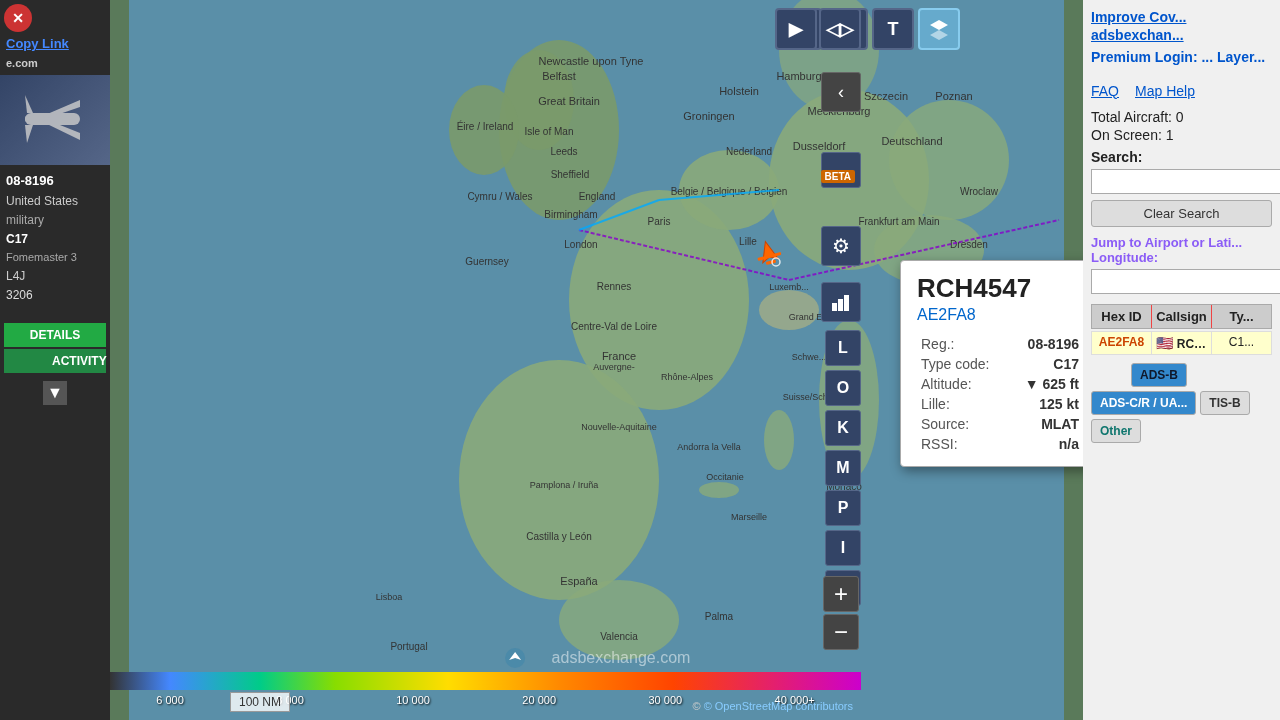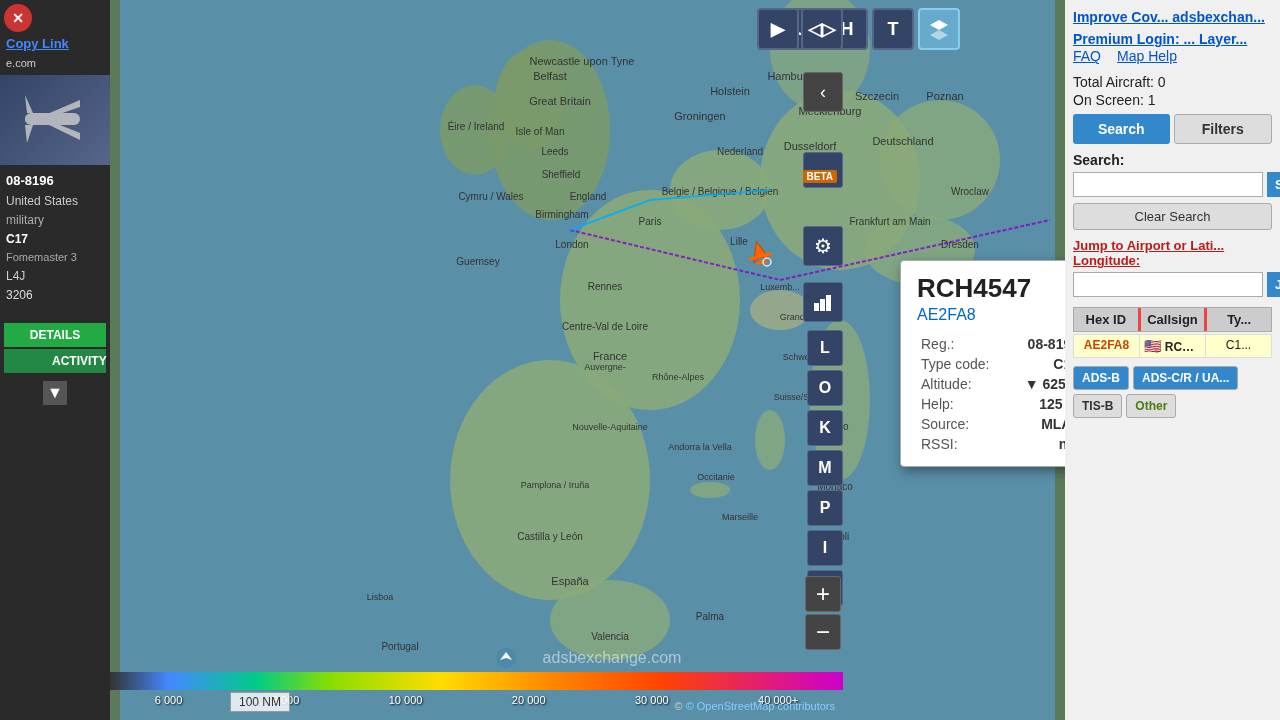--- a/index.html
+++ b/index.html
@@ -42,20 +42,21 @@
       font-size: 13px;
       font-weight: bold;
       text-decoration: underline;
       cursor: pointer;
     }
 
     .link-url {
       padding: 2px 6px;
       color: #cccccc;
       font-size: 11px;
+      font-weight: bold;
     }
 
     .aircraft-thumb {
       width: 100%;
       height: 90px;
       background: linear-gradient(135deg, #334466 0%, #445577 50%, #556688 100%);
       display: flex;
       align-items: center;
       justify-content: center;
       overflow: hidden;
@@ -302,21 +303,21 @@
       color: rgba(255,255,255,0.5);
       font-size: 16px;
       display: flex;
       align-items: center;
       gap: 25px;
       z-index: 21;
     }
 
     
     #right-panel {
-      width: 215px;
+      width: 197px;
       height: 720px;
       background: #f0f0f0;
       display: flex;
       flex-direction: column;
       padding: 8px;
       flex-shrink: 0;
       overflow-y: auto;
       z-index: 10;
     }
 
@@ -327,24 +328,23 @@
       text-decoration: underline;
       cursor: pointer;
       line-height: 1.3;
       margin-bottom: 4px;
     }
 
     .premium-link {
       color: #0055cc;
       font-size: 14px;
       font-weight: bold;
-      text-decoration: underline;
       cursor: pointer;
       line-height: 1.3;
-      margin-bottom: 0;
+      margin-bottom: 16px;
     }
 
     .right-nav {
       display: flex;
       gap: 16px;
       margin-bottom: 10px;
     }
 
     .right-nav a {
       color: #0055cc;
@@ -426,24 +426,23 @@
       padding: 5px 8px;
       cursor: pointer;
       font-size: 13px;
       border-radius: 3px;
       margin-bottom: 8px;
       width: 100%;
     }
 
     .jump-label {
       font-size: 13px;
-      color: #b91c1c;
+      color: #8b5cf6;
       margin-bottom: 4px;
       font-weight: bold;
-      text-decoration: underline;
     }
 
     .jump-row {
       display: flex;
       gap: 4px;
       margin-bottom: 10px;
     }
 
     .jump-input {
       flex: 1;
@@ -470,21 +469,21 @@
       border: 1px solid #aaa;
       margin-bottom: 2px;
     }
 
     .th-cell {
       flex: 1;
       padding: 4px 4px;
       font-size: 13px;
       font-weight: bold;
       color: #222;
-      border-right: 3px solid #ef4444;
+      border-right: 1px solid #ef4444;
       text-align: center;
     }
 
     .th-cell:last-child { border-right: none; }
 
     
     .data-row {
       display: flex;
       background: #ffffcc;
       border: 1px solid #ddd;
@@ -519,24 +518,24 @@
 
     .source-btn {
       padding: 4px 8px;
       font-size: 12px;
       font-weight: bold;
       border: 1px solid #aaa;
       cursor: pointer;
       border-radius: 3px;
     }
 
-    .source-btn.adsb { background: #3388cc; color: #ffffff; }
+    .source-btn.adsb { background: #3388cc; color: #0f172a; margin-left: 40px; }
     .source-btn.adsc { background: #3388cc; color: white; }
     .source-btn.tisb { background: #dddddd; color: #333; }
-    .source-btn.other { background: #dddddd; color: #4d7c0f; }
+    .source-btn.other { background: #dddddd; color: #0f766e; }
 
     
     .map-letter-btns {
       position: absolute;
       right: 222px;
       top: 330px;
       display: flex;
       flex-direction: column;
       gap: 4px;
       z-index: 20;
@@ -842,21 +841,21 @@
       </tr>
       <tr>
         <td>Type code:</td>
         <td>C17</td>
       </tr>
       <tr>
         <td>Altitude:</td>
         <td>▼ 625 ft</td>
       </tr>
       <tr>
-        <td>Help:</td>
+        <td>Lille:</td>
         <td>125 kt</td>
       </tr>
       <tr>
         <td>Source:</td>
         <td>MLAT</td>
       </tr>
       <tr>
         <td>RSSI:</td>
         <td>n/a</td>
       </tr>
@@ -902,24 +901,20 @@
     <div>
       <span>Total Aircraft:</span>
       <span>0</span>
     </div>
     <div>
       <span>On Screen:</span>
       <span>1</span>
     </div>
   </div>
 
-  <div class="search-filters-row">
-    <button class="sf-btn search-btn">Search</button>
-    <button class="sf-btn filters-btn">Filters</button>
-  </div>
 
   <div class="search-label">Search:</div>
   <div class="search-row">
     <input class="search-input" type="text" placeholder="" style="">
     <button class="search-go-btn">Sea...</button>
   </div>
 
   <button class="clear-search-btn">Clear Search</button>
 
   <div class="jump-label">Jump to Airport or Lati... Longitude:</div>

